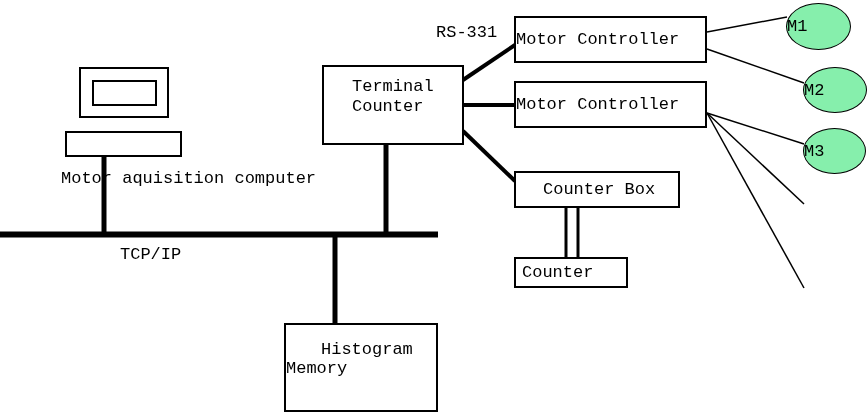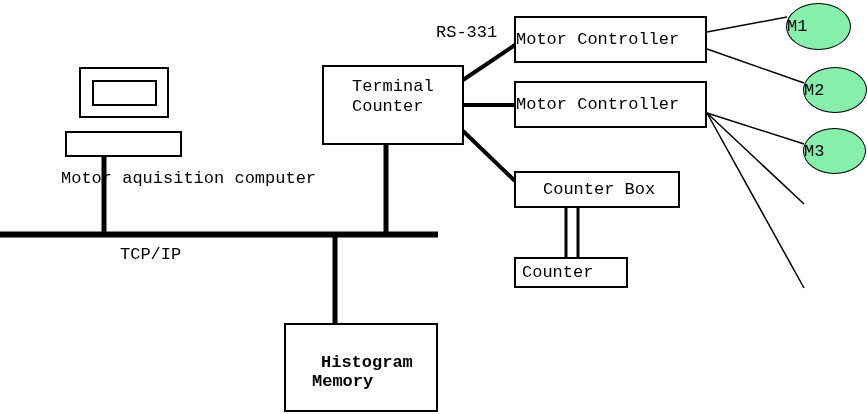--- a/index.html
+++ b/index.html
@@ -47,23 +47,23 @@
   .tcpip-label      { left: 120px; top: 245px; }
   .rs232-label      { left: 436px; top: 23px; }
   
   .terminal-server  { left: 322px; top: 65px;  width: 142px; height: 80px;
                       padding: 10px 0 0 28px; line-height: 20px; }
   .motor-ctrl-1     { left: 514px; top: 16px;  width: 193px; height: 47px; }
   .motor-ctrl-2     { left: 514px; top: 81px;  width: 193px; height: 47px; }
   .counter-box      { left: 514px; top: 171px; width: 166px; height: 37px; padding-left: 27px; }
   .counter          { left: 514px; top: 257px; width: 114px; height: 31px; padding-left: 6px; }
   .histogram-memory { left: 284px; top: 323px; width: 154px; height: 89px;
-                      padding-top: 28px; line-height: 19px; font-weight: bold; }
+                      padding-top: 15px; line-height: 19px; }
   .histogram-memory .hm-line1 { display: block; margin-left: 35px; }
-  .histogram-memory .hm-line2 { display: block; margin-left: 26px; }
+  .histogram-memory .hm-line2 { display: block; }
   
   .motor-ellipse {
     position: absolute;
     border: 1.5px solid #000;
     border-radius: 50%;
     background: #86efac;
     box-sizing: border-box;
     z-index: 1;
     display: flex;
     align-items: center;

